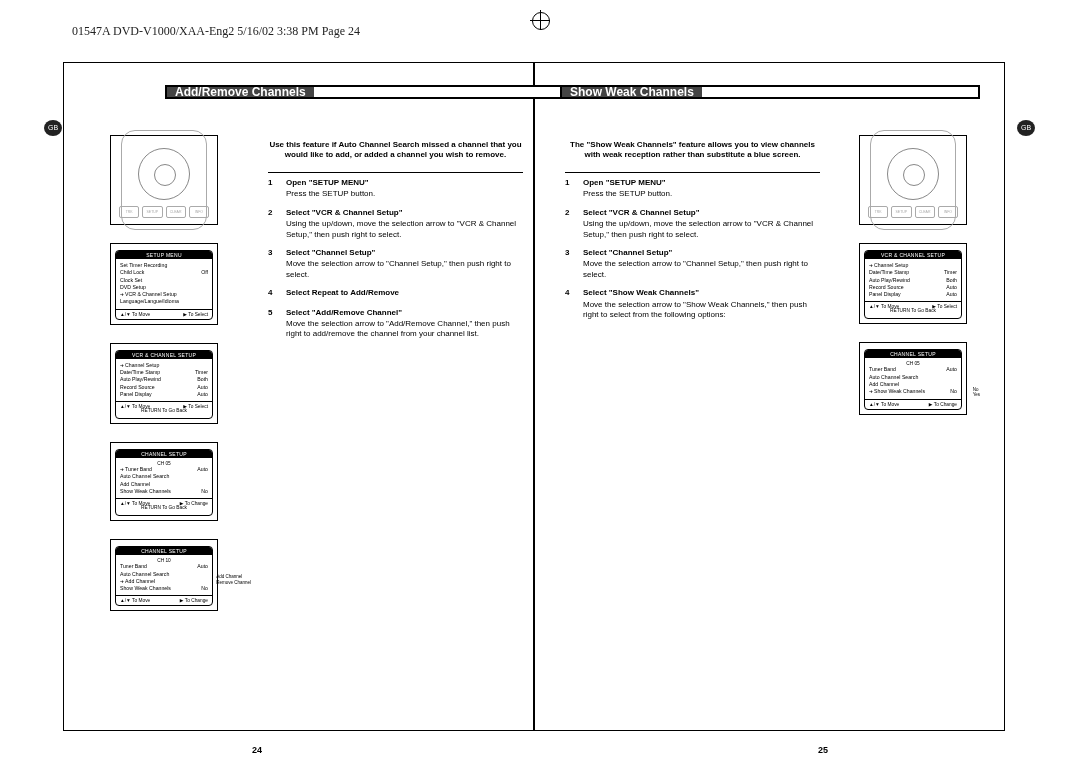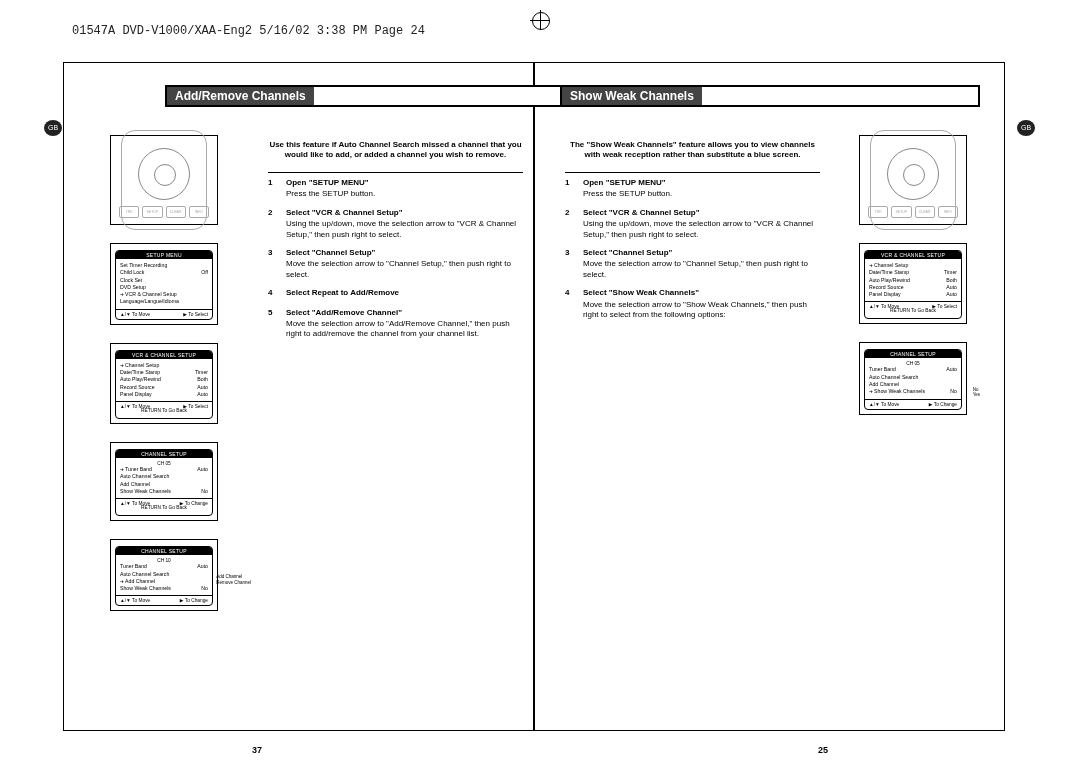--- a/index.html
+++ b/index.html
@@ -10,21 +10,21 @@
     font-size: 7.5px;
     color: #000;
     width: 1080px;
     height: 763px;
     position: relative;
   }
   .header-line {
     position: absolute;
     top: 24px;
     left: 72px;
-    font-family: Liberation Mono, monospace;
+    font-family: Liberation Serif, serif;
     font-size: 12px;
     color: #222;
   }
   .crop-mark-top {
     position: absolute;
     top: 10px; left: 50%;
     transform: translateX(-50%);
     width: 20px; height: 30px;
   }
   .crop-mark-top::before, .crop-mark-top::after {
@@ -56,21 +56,21 @@
     text-align: center;
     line-height: 16px;
     border-radius: 50%;
   }
   .gb-left { left: 44px; }
   .gb-right-pos { left: 1017px; }
 
   .title-bar {
     position: absolute;
     top: 85px;
-    height: 22px;
+    height: 14px;
     width: 420px;
     border: 2px solid #000;
     box-sizing: border-box;
     display: flex;
     align-items: stretch;
   }
   .title-bar.left { left: 165px; }
   .title-bar.right { left: 560px; }
   .title-bar .dark {
     background: #444;
@@ -514,14 +514,14 @@
     <div class="osd-foot">
           <span>▲/▼ To Move</span>
           <span>▶ To Change</span>
         </div>
   </div>
     <div style="position:absolute; right:-14px; top:44px; font-size:4.5px; white-space:pre;">No
 Yes</div>
   </div>
 </div>
 
-<div class="page-num left">37</div>
+<div class="page-num left">24</div>
 <div class="page-num right-pos">25</div>
 
 </body></html>

